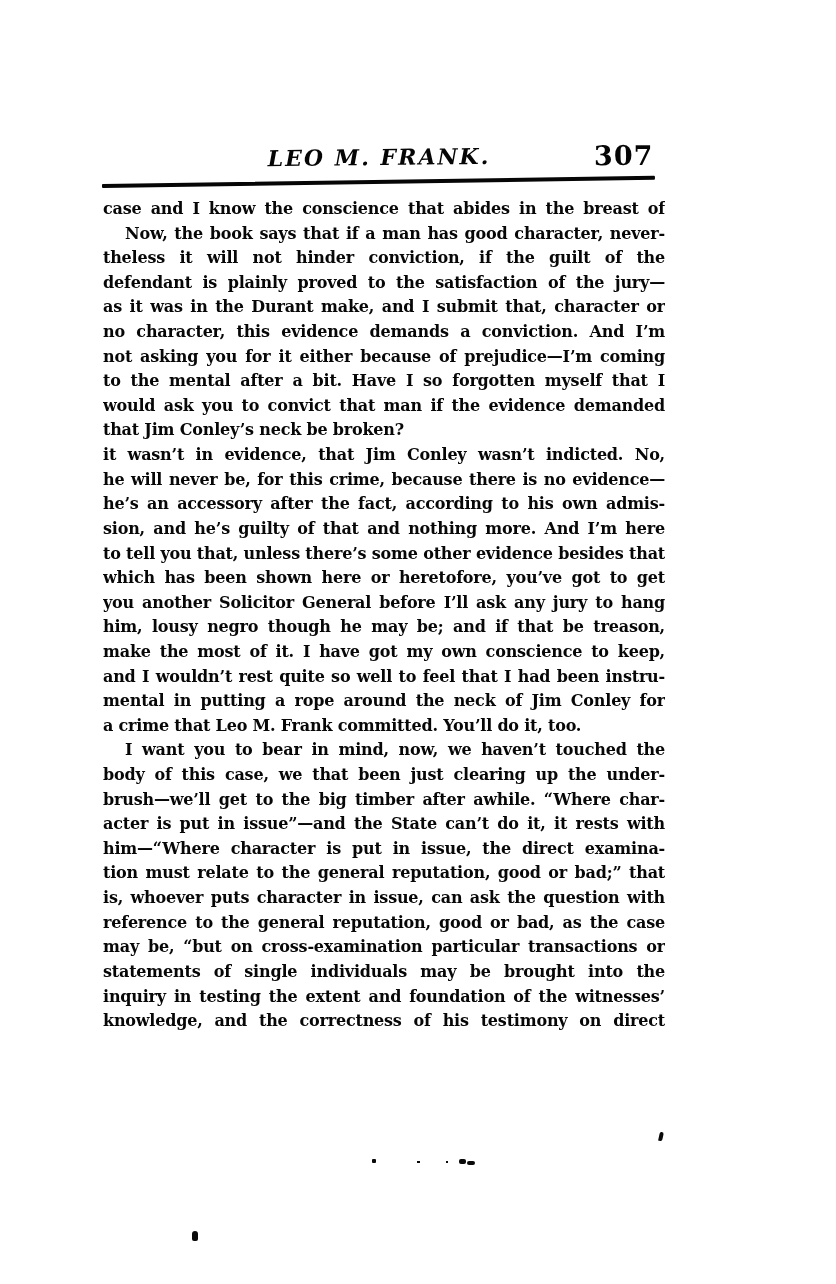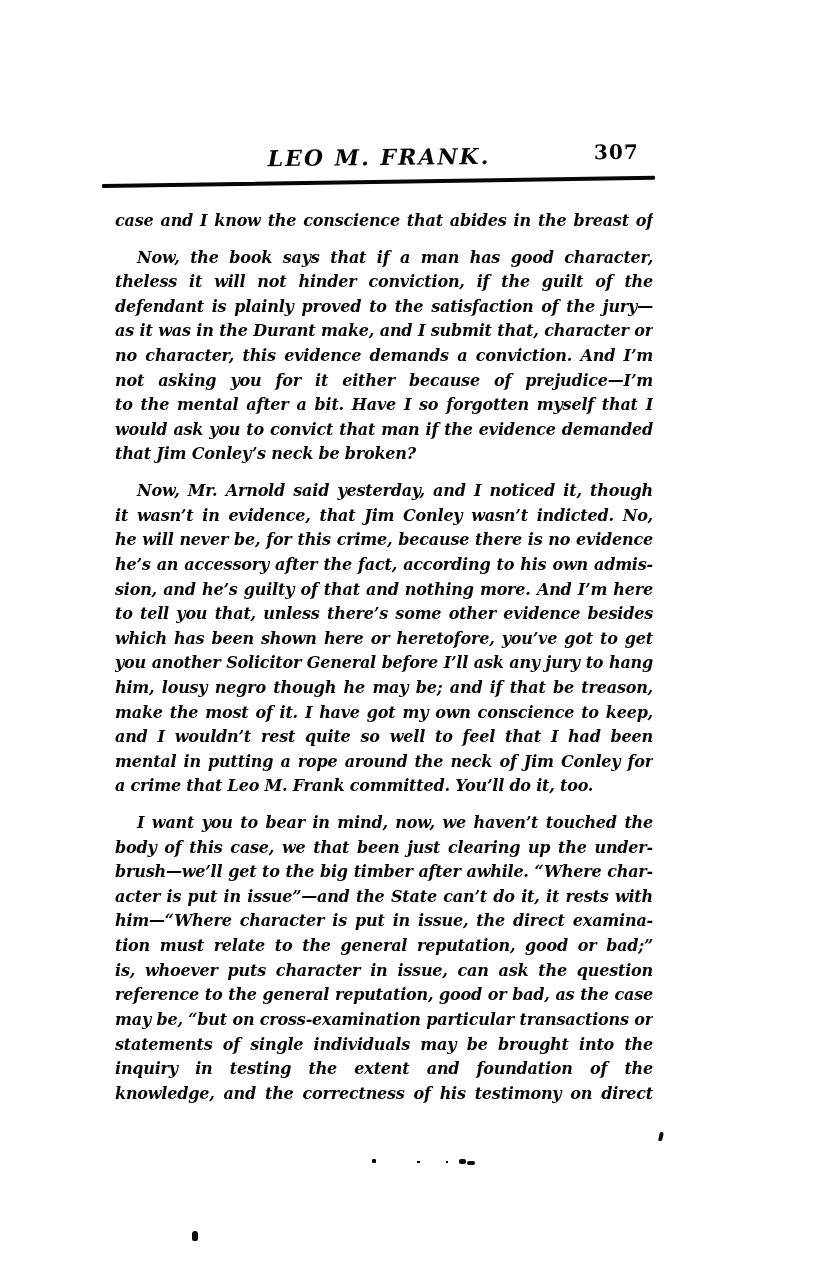--- a/index.html
+++ b/index.html
@@ -31,24 +31,24 @@
     top: 2px;
     transform: translateX(-50%) rotate(-0.6deg);
     font-style: italic;
     font-weight: 700;
     font-size: 22px;
     letter-spacing: 2px;
     white-space: nowrap;
   }
   .head-pagenum {
     position: absolute;
-    right: 16px;
+    right: 2px;
     top: -2px;
     font-weight: 700;
-    font-size: 20px;
+    font-size: 27px;
     letter-spacing: 1px;
     transform: rotate(-0.6deg);
   }
   .head-rule {
     position: absolute;
     left: 102px;
     top: 184px;
     width: 553px;
     height: 4px;
     background: #060606;
@@ -62,21 +62,21 @@
     position: absolute;
     left: 103px;
     top: 197px;
     width: 562px;
     font-size: 16px;
     font-weight: 700;
     letter-spacing: -0.2px;
     line-height: 24.62px;
     color: #070707;
   }
-  .para { margin: 12px; font-style: italic; }
+  .para { margin: 0; }
   .line {
     height: 24.62px;
     overflow: hidden;
     text-align: justify;
     text-align-last: justify;
   }
   .line.end { text-align-last: left; }
   .line.indent { padding-left: 22px; }
 
   
@@ -115,21 +115,20 @@
       <div class="line">defendant is plainly proved to the satisfaction of the jury—</div>
       <div class="line">as it was in the Durant make, and I submit that, character or</div>
       <div class="line">no character, this evidence demands a conviction. And I’m</div>
       <div class="line">not asking you for it either because of prejudice—I’m coming</div>
       <div class="line">to the mental after a bit. Have I so forgotten myself that I</div>
       <div class="line">would ask you to convict that man if the evidence demanded</div>
       <div class="line end">that Jim Conley’s neck be broken?</div>
     </div>
 
     <div class="para">
-      <div class="line indent">Now, Mr. Arnold said yesterday, and I noticed it, though</div>
       <div class="line">it wasn’t in evidence, that Jim Conley wasn’t indicted. No,</div>
       <div class="line">he will never be, for this crime, because there is no evidence—</div>
       <div class="line">he’s an accessory after the fact, according to his own admis-</div>
       <div class="line">sion, and he’s guilty of that and nothing more. And I’m here</div>
       <div class="line">to tell you that, unless there’s some other evidence besides that</div>
       <div class="line">which has been shown here or heretofore, you’ve got to get</div>
       <div class="line">you another Solicitor General before I’ll ask any jury to hang</div>
       <div class="line">him, lousy negro though he may be; and if that be treason,</div>
       <div class="line">make the most of it. I have got my own conscience to keep,</div>
       <div class="line">and I wouldn’t rest quite so well to feel that I had been instru-</div>

